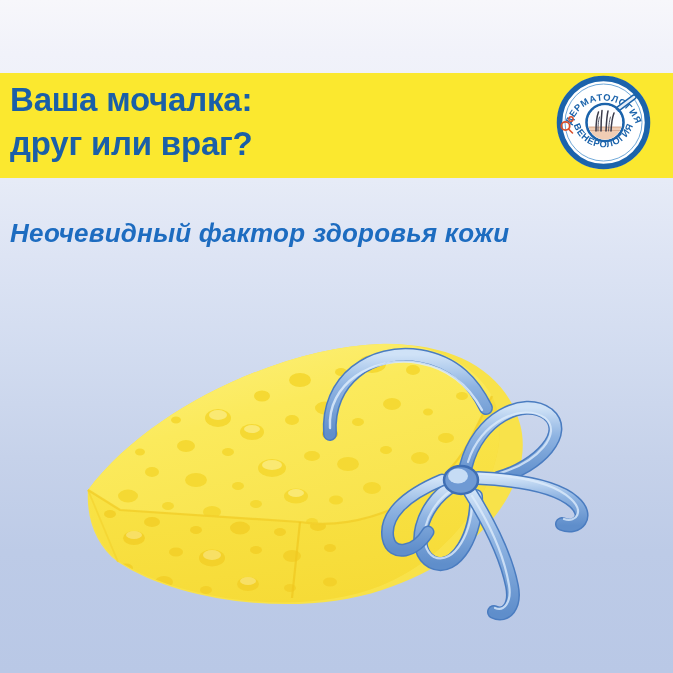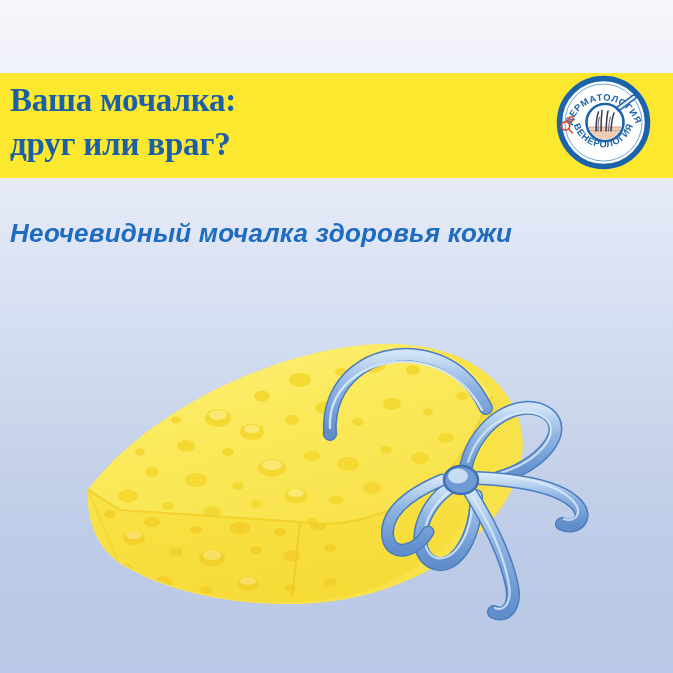--- a/index.html
+++ b/index.html
@@ -22,21 +22,20 @@
   
   #banner{
     position:absolute;left:0;top:73px;width:673px;height:105px;
     background:#fbe82f;
   }
   #title{
     position:absolute;left:10px;top:78px;width:520px;
     color:#1a5fa8;font-size:33px;font-weight:bold;
     line-height:44px;letter-spacing:-0.2px;
     white-space:pre-line;
-    font-family:Liberation Serif, serif;
   }
   #subtitle{
     position:absolute;left:10px;top:218px;width:620px;
     color:#1d6cc0;font-size:26px;font-weight:bold;font-style:italic;
     letter-spacing:0.2px;
   }
   
   #logo{
     position:absolute;left:555px;top:74px;width:97px;height:97px;
   }
@@ -50,21 +49,21 @@
 </head>
 <body>
 
 <div id="poster">
 
   <div id="banner"></div>
 
   <div id="title">Ваша мочалка:
 друг или враг?</div>
 
-  <div id="subtitle">Неочевидный мочалка здоровья кожи</div>
+  <div id="subtitle">Неочевидный фактор здоровья кожи</div>
 
   <div id="logo">
     <svg viewBox="0 0 97 97" xmlns="http://www.w3.org/2000/svg" aria-hidden="true">
       <defs>
         <path id="arcTop" d="M 16.5 50 A 33.5 33.5 0 0 1 80.5 50" fill="none"></path>
         <path id="arcBot" d="M 18.5 50 A 31 31 0 0 0 78.5 50" fill="none"></path>
         <clipPath id="lensClip">
             <circle cx="50" cy="48.5" r="17"></circle>
           </clipPath>
       </defs>

